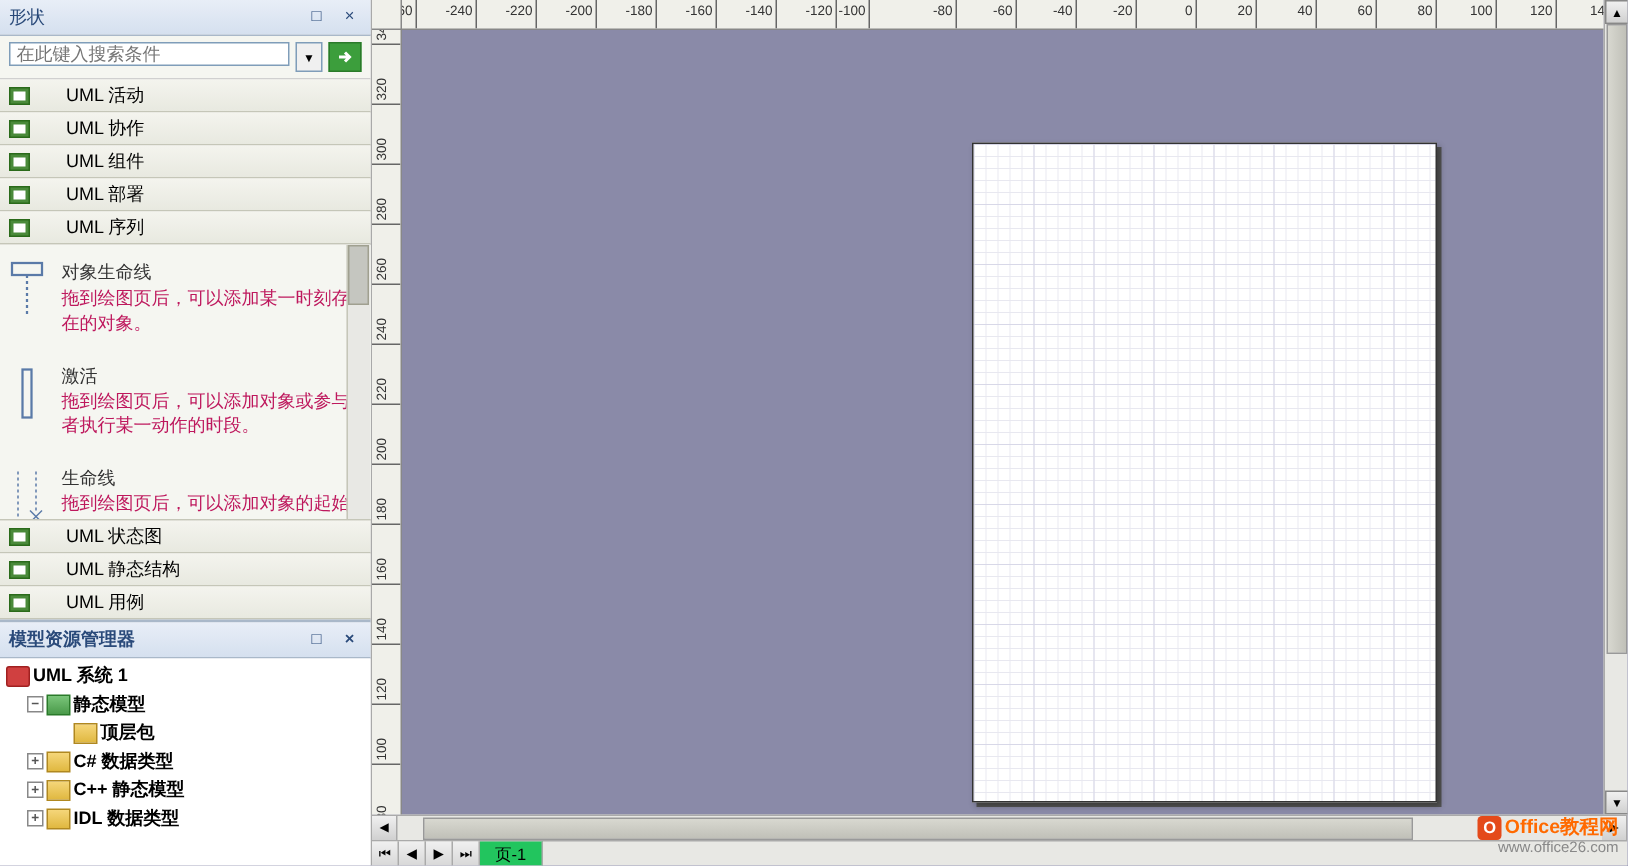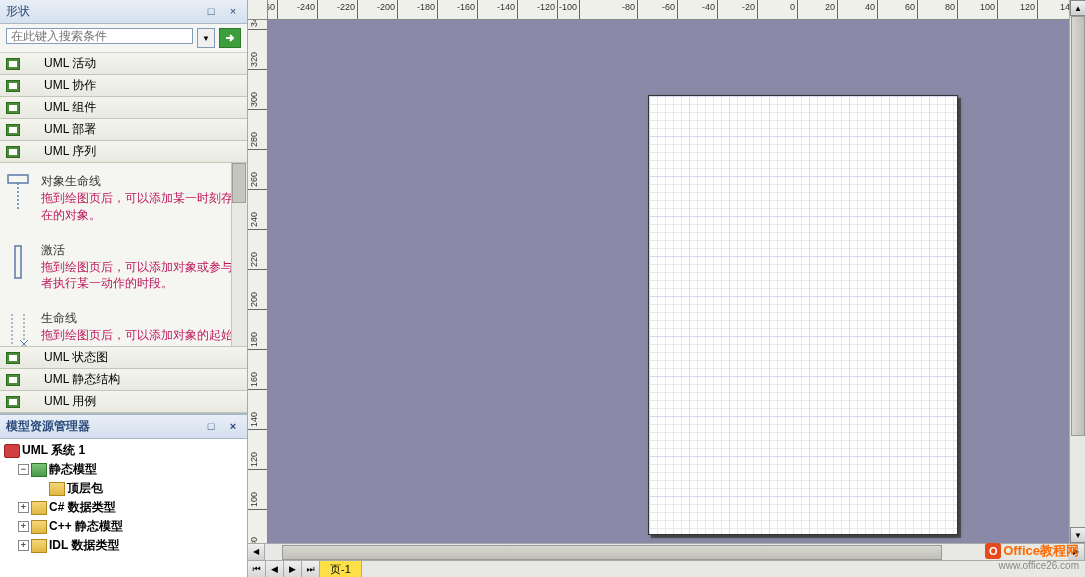--- a/index.html
+++ b/index.html
@@ -71,21 +71,21 @@
     .scroll-v { position: absolute; right: 0; top: 0; width: 16px; bottom: 34px; background: #e8e8e4; border-left: 1px solid #aaa; }
     .scroll-v-btn { width: 16px; height: 16px; background: linear-gradient(#f0f0f0, #d0d0d0); border: 1px solid #888; display: flex; align-items: center; justify-content: center; font-size: 8px; cursor: pointer; }
     .scroll-v-thumb { position: absolute; left: 1px; top: 16px; width: 14px; height: 420px; background: linear-gradient(90deg, #d8d8d0, #c0c0b8); border: 1px solid #999; }
     .scroll-v-bot { position: absolute; bottom: 0; }
     
     .bottom-bar { position: absolute; left: 0; right: 0; bottom: 0; height: 34px; display: flex; flex-direction: column; }
     .scroll-h { height: 17px; background: #e8e8e4; border-top: 1px solid #aaa; display: flex; }
     .scroll-h-thumb { position: absolute; left: 34px; top: 1px; width: 660px; height: 15px; background: linear-gradient(#d8d8d0, #c0c0b8); border: 1px solid #999; }
     .tab-bar { height: 17px; background: #e8e8e4; border-top: 1px solid #aaa; display: flex; align-items: stretch; }
     .tab-nav-btn { width: 18px; border-right: 1px solid #aaa; display: flex; align-items: center; justify-content: center; font-size: 9px; cursor: pointer; background: linear-gradient(#f0f0f0, #d8d8d8); }
-    .page-tab { padding: 0 10px; background: #fde047; border-right: 1px solid #aaa; display: flex; align-items: center; font-size: 11px; cursor: pointer; }
+    .page-tab { padding: 0 10px; background: #22c55e; border-right: 1px solid #aaa; display: flex; align-items: center; font-size: 11px; cursor: pointer; }
     
     .watermark { position: absolute; right: 6px; bottom: 6px; font-size: 13px; color: #ff6a00; z-index: 20; pointer-events: none; text-align: right; }
     .watermark .wm-icon { display: inline-block; width: 16px; height: 16px; background: #e44a1a; border-radius: 3px; color: #fff; text-align: center; line-height: 16px; font-weight: bold; font-size: 11px; margin-right: 2px; }
     .watermark .wm-url { font-size: 10px; color: #888; }
     
     svg.obj-lifeline rect { fill: none; stroke: #5a7aa8; stroke-width: 1.5; }
     svg.obj-lifeline line { stroke: #5a7aa8; stroke-width: 1.5; stroke-dasharray: 2 2; }
     svg.activation rect { fill: none; stroke: #5a7aa8; stroke-width: 1.5; }
     svg.lifeline line { stroke: #5a7aa8; stroke-width: 1; }
     svg.lifeline .end { fill: #5a7aa8; }

